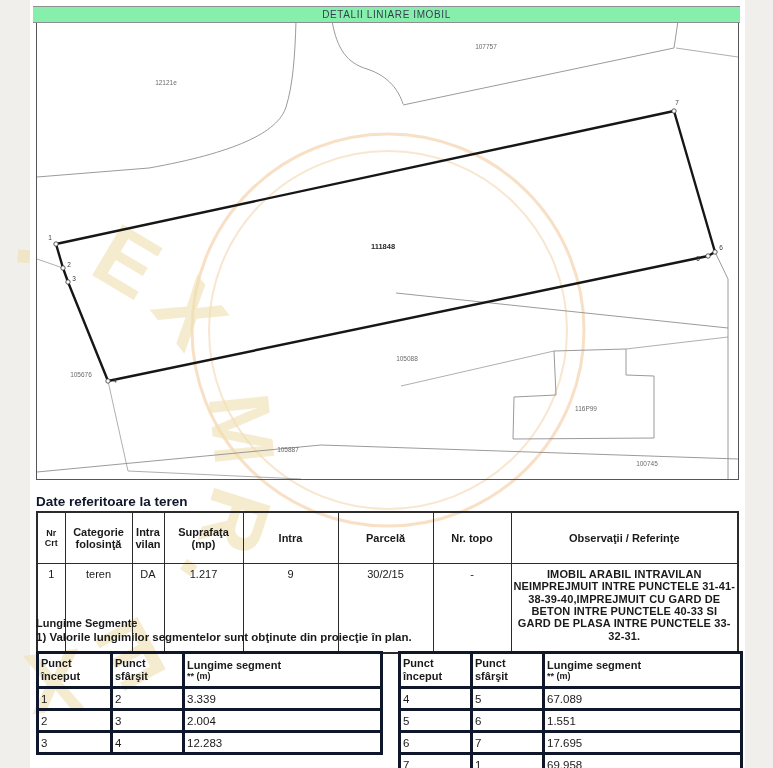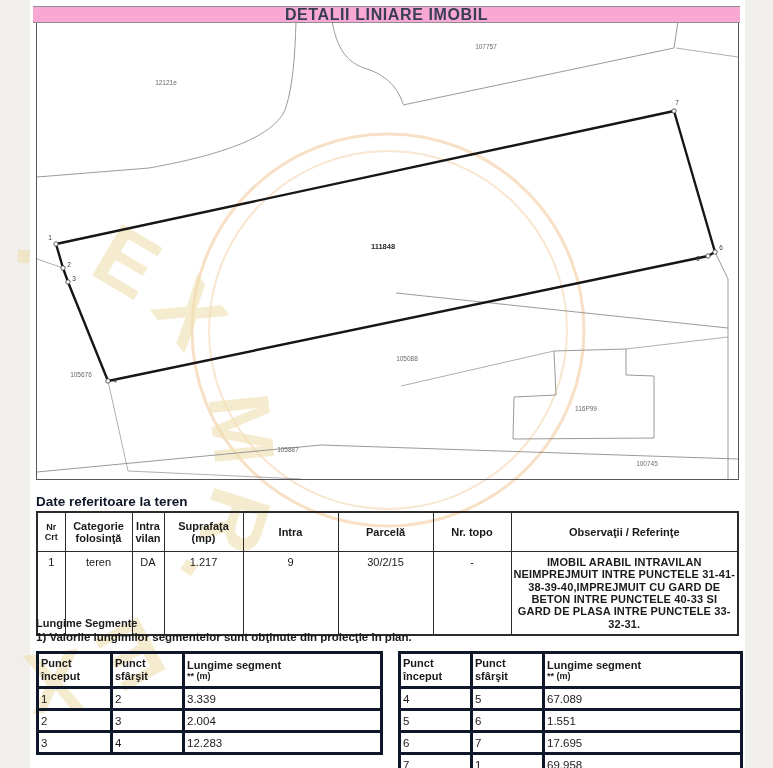--- a/index.html
+++ b/index.html
@@ -6,39 +6,39 @@
   .page{position:relative;width:773px;height:768px;background:#ffffff;overflow:hidden;
         font-family:"Liberation Sans",sans-serif;color:#1a1a1a;}
   .edge{position:absolute;top:0;bottom:0;background:#f1efec;z-index:0;}
   .edge.left{left:0;width:30px;}
   .edge.right{right:0;width:28px;}
 
   .wm{position:absolute;left:0;top:0;width:773px;height:768px;z-index:0;pointer-events:none;}
   .wm text{font-family:"Liberation Sans",sans-serif;font-weight:bold;}
 
   .title-band{position:absolute;left:33px;width:707px;top:6px;height:15px;z-index:2;
-              background:#f9a8d4;border-top:1px solid #8d8d93;border-bottom:1px solid #8d8d93;
+              background:#86efac;border-top:1px solid #8d8d93;border-bottom:1px solid #8d8d93;
               display:flex;align-items:center;justify-content:center;
-              font-size:16px;font-weight:bold;letter-spacing:.6px;color:#373d55;}
+              font-size:10px;font-weight:normal;letter-spacing:.6px;color:#373d55;}
 
   .map-frame{position:absolute;left:36px;top:20px;width:701px;height:458px;
              border:1px solid #55555a;z-index:1;}
   .map-frame svg{display:block;}
   .thin{stroke:#8f8f8f;stroke-width:0.9;fill:none;}
   .thin2{stroke:#9a9a9a;stroke-width:0.8;fill:none;}
   .thick{stroke:#161616;stroke-width:2.4;fill:none;stroke-linejoin:round;}
   .vertex{fill:#ffffff;stroke:#333;stroke-width:0.8;}
   .plabel{font-size:6.5px;fill:#6a6a6a;text-anchor:middle;}
   .plabel.main{font-size:7.5px;font-weight:bold;fill:#2a2a2a;}
   .ptnum{font-size:6.5px;fill:#3a3a3a;text-anchor:middle;}
 
   .h-teren{position:absolute;left:36px;top:494px;z-index:2;font-size:13.5px;font-weight:bold;color:#0f172a;}
   table{border-collapse:collapse;z-index:2;position:absolute;background:transparent;}
   table.teren{left:36px;top:511px;width:701px;border:2px solid #2b2b2b;table-layout:fixed;}
-  table.teren th,table.teren td{border:1px solid #2b2b2b;font-size:11px;line-height:1.12;padding:4px 2px;}
+  table.teren th,table.teren td{border:1px solid #2b2b2b;font-size:11px;line-height:1.12;padding:10px 2px;}
   table.teren th{font-weight:bold;vertical-align:middle;height:30px;}
   table.teren td{vertical-align:top;text-align:center;padding-top:4px;height:70px;}
   td.obs{text-align:justify;font-size:8.6px;font-weight:bold;line-height:1.28;
          padding:2px 3px 2px 3px;letter-spacing:.15px;}
 
   .h-seg{position:absolute;left:36px;top:617px;z-index:2;font-size:11px;font-weight:bold;}
   .h-note{position:absolute;left:36px;top:631px;z-index:2;font-size:11.5px;font-weight:bold;}
 
   table.seg{border:2px solid #2b2b2b;table-layout:fixed;}
   table.seg th,table.seg td{border:3px solid #0f172a;text-align:left;padding:0 5px 0 2px;}

